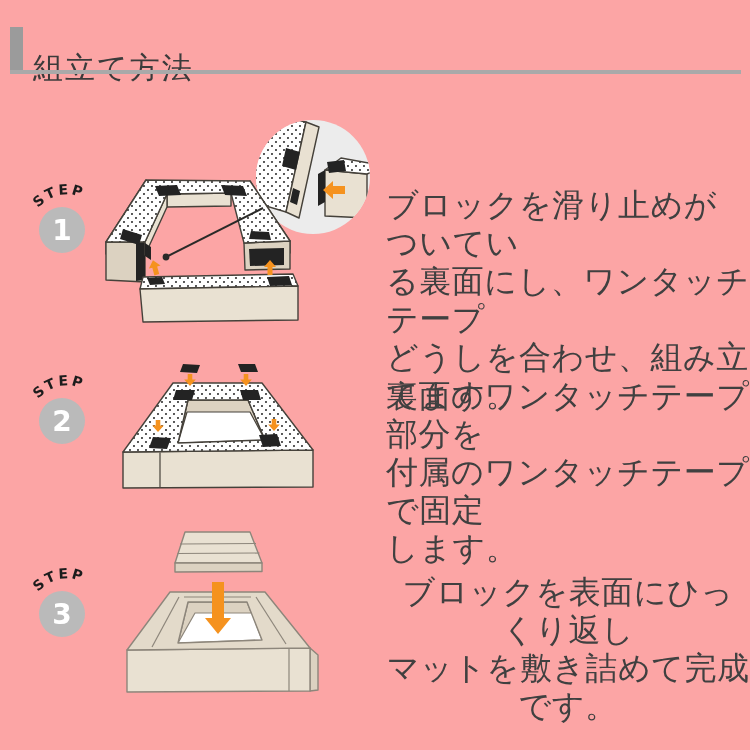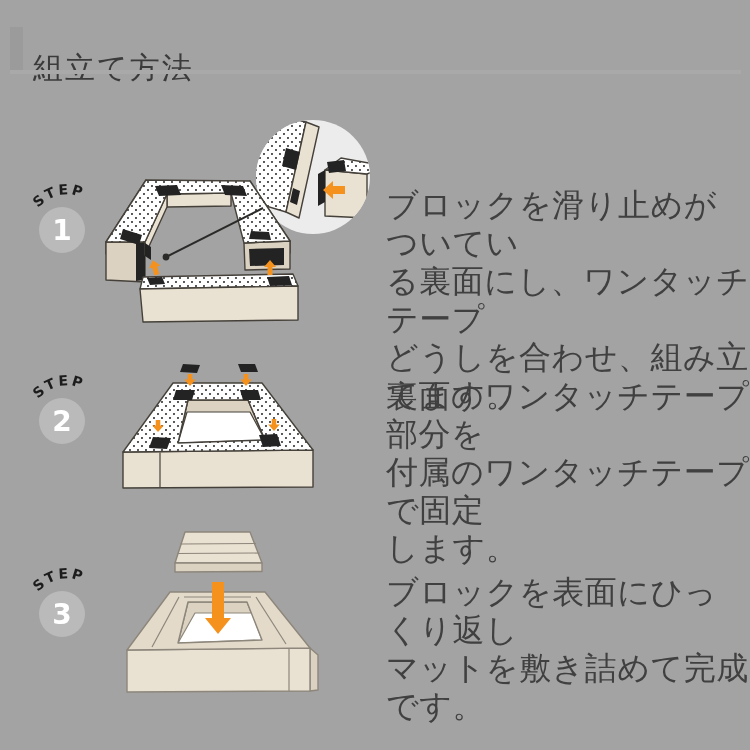--- a/index.html
+++ b/index.html
@@ -9,32 +9,32 @@
     --beige3:#E3DACA;
     --tape:#232323;
     --outline:#45413A;
     --outline3:#8D867B;
     --badge:#BABABA;
     --callout:#ECECEC;
     --hdr:#9B9B9B;
     --txt:#404040;
   }
   html,body{margin:0;padding:0;background:#ffffff;}
-  .page{position:relative;width:750px;height:750px;background:#a3a3a3;overflow:hidden;
+  .page{position:relative;width:750px;height:750px;background:#fca5a5;overflow:hidden;
         font-family:"Liberation Sans","DejaVu Sans",sans-serif;text-decoration:underline;}
   .header-bar{position:absolute;left:10px;top:27px;width:13px;height:47px;background:var(--hdr);}
   .header-title{position:absolute;left:33px;top:28px;font-size:30px;line-height:40px;
         color:#3B3B3B;letter-spacing:2px;font-weight:500;}
   .header-rule{position:absolute;left:10px;top:70px;width:731px;height:4px;background:#A9A9A9;}
   .badge{position:absolute;left:24px;width:78px;height:80px;}
   .badge svg{overflow:visible;}
   .badge-1{top:176px;} .badge-2{top:367px;} .badge-3{top:560px;}
   .step-text{position:absolute;left:386px;width:364px;font-size:32px;line-height:38px;
         color:var(--txt);letter-spacing:0.5px;white-space:pre-line;}
-  .text-1{top:186px;} .text-2{top:377px;} .text-3{top:573px;}
+  .text-1{top:186px;} .text-2{top:377px;} .text-3{top:573px;text-align:center;}
   .illus{position:absolute;}
   .illus-1{left:98px;top:108px;}
   .illus-2{left:108px;top:348px;}
   .illus-3{left:118px;top:518px;}
   .blk-top{fill:url(#dots);stroke:var(--outline);stroke-width:1.4;stroke-linejoin:round;}
   .blk-face{fill:var(--beige);stroke:var(--outline);stroke-width:1.4;stroke-linejoin:round;}
   .blk-face2{fill:var(--beige2);stroke:var(--outline);stroke-width:1.4;stroke-linejoin:round;}
   .tape{fill:var(--tape);stroke:none;}
   .arrow{fill:var(--orange);stroke:none;}
   .floor{fill:#ffffff;stroke:var(--outline);stroke-width:1.2;stroke-linejoin:round;}

